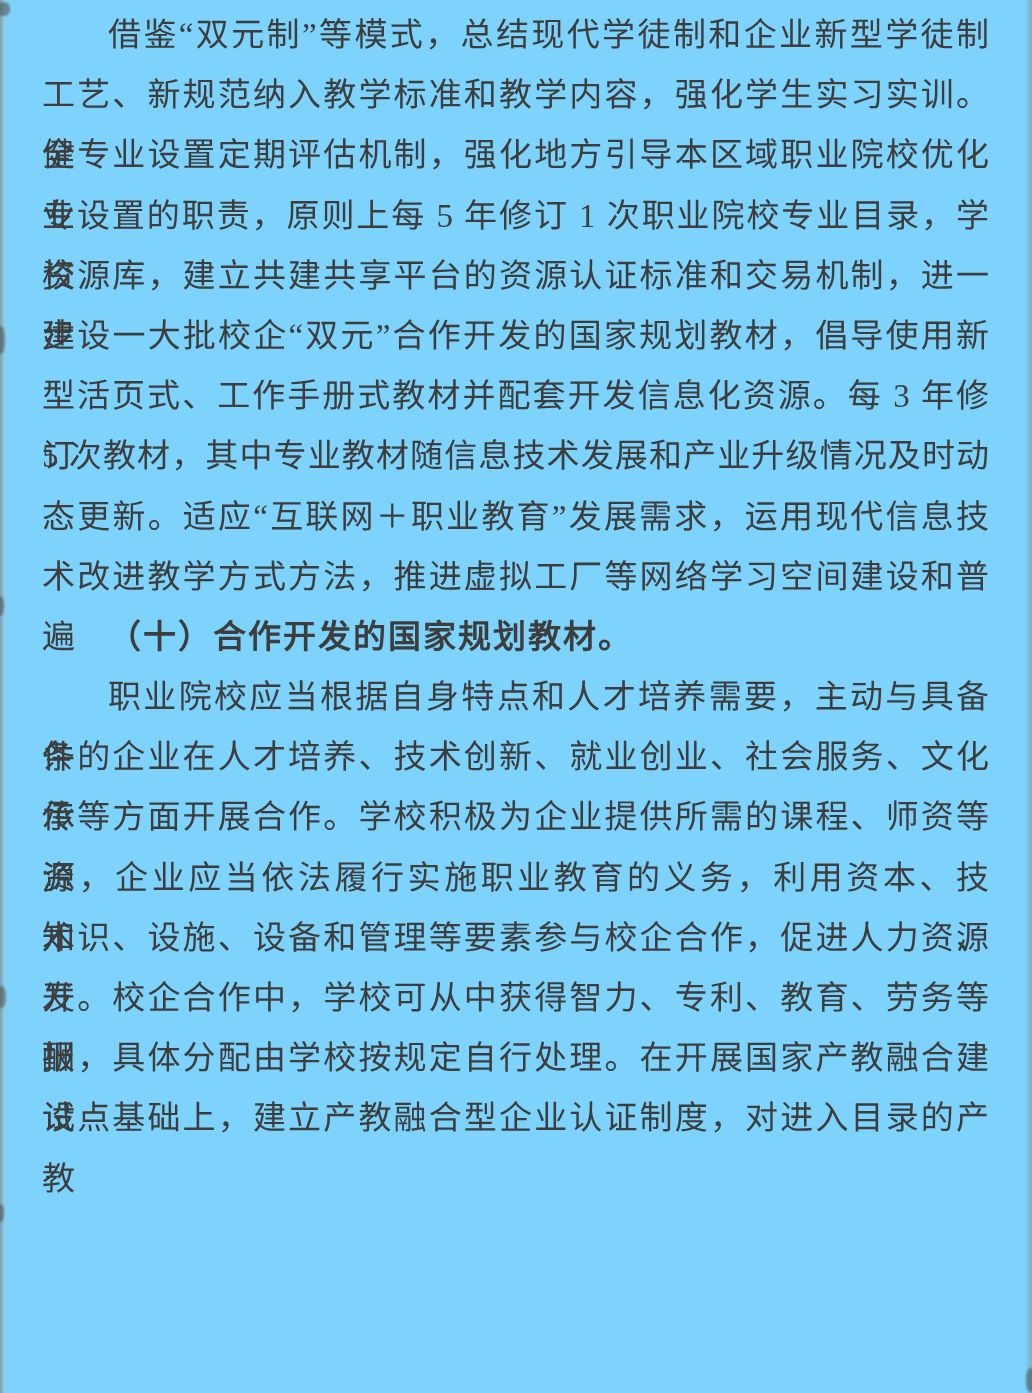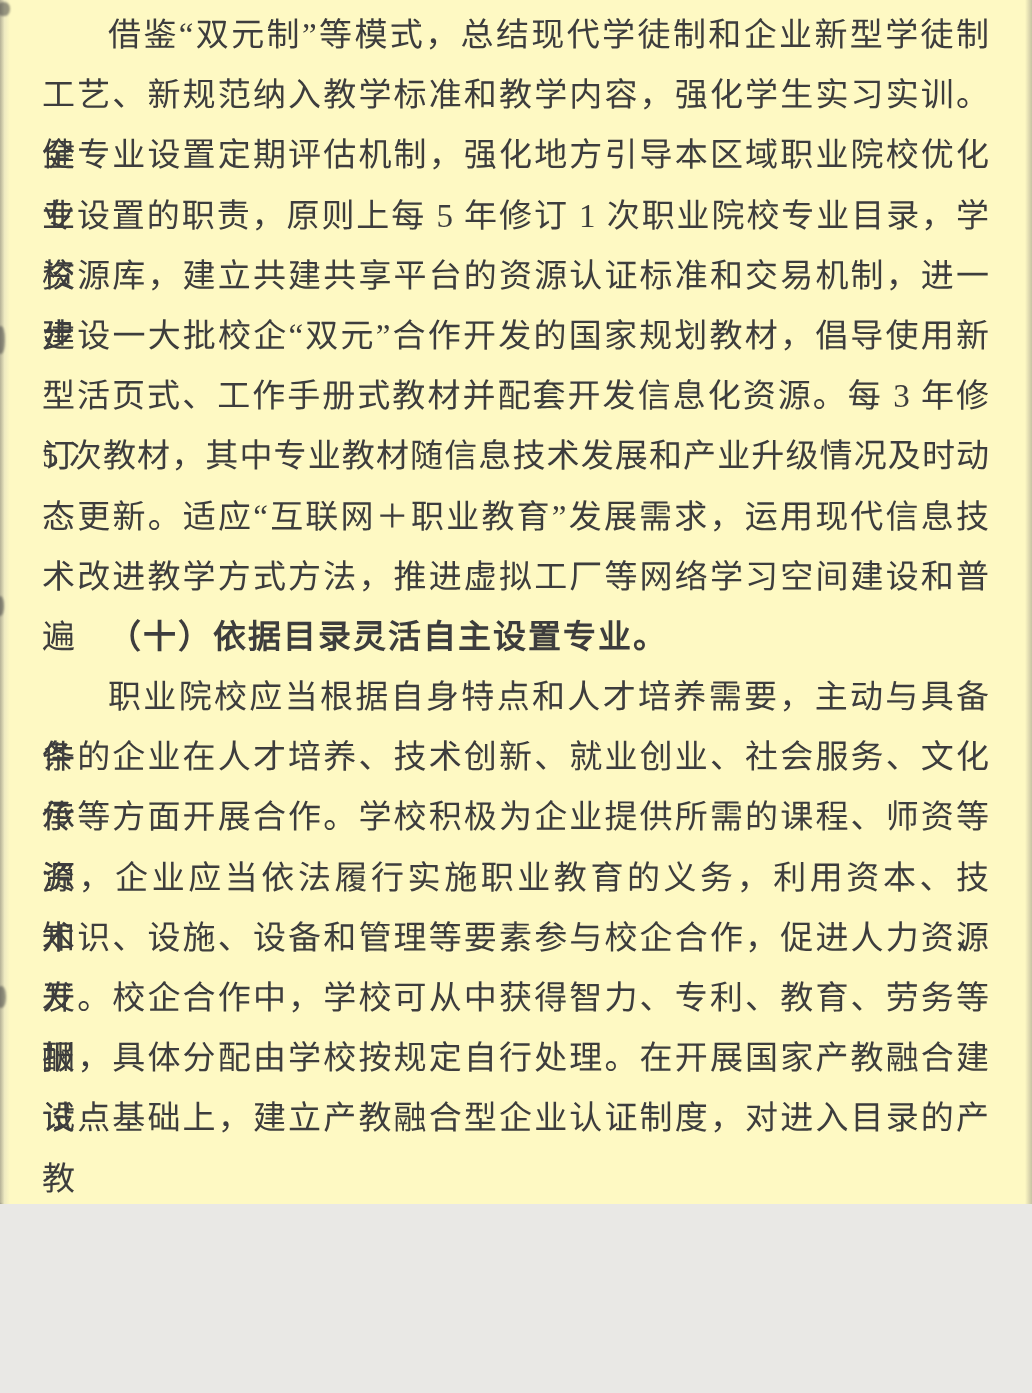--- a/index.html
+++ b/index.html
@@ -3,23 +3,23 @@
 <meta charset="utf-8">
 <style>
   html, body {
     margin: 0;
     padding: 0;
     background: #e9e8e5;
   }
   .sheet {
     position: relative;
     width: 1032px;
-    height: 1204px;
+    height: 1393px;
     margin: 0 auto;
-    background: #fef9c3;
+    background: #7dd3fc;
     overflow: hidden;
     font-family: "Liberation Serif", "DejaVu Serif", serif;
   }
   .content {
     position: absolute;
     top: 5px;
     left: 42px;
     width: 948px;
   }
   .line {
@@ -72,21 +72,21 @@
     <div class="line j indent">借鉴“双元制”等模式，总结现代学徒制和企业新型学徒制</div>
     <div class="line j">工艺、新规范纳入教学标准和教学内容，强化学生实习实训。健</div>
     <div class="line j">全专业设置定期评估机制，强化地方引导本区域职业院校优化专</div>
     <div class="line j">业设置的职责，原则上每 5 年修订 1 次职业院校专业目录，学校</div>
     <div class="line j">资源库，建立共建共享平台的资源认证标准和交易机制，进一步</div>
     <div class="line j">建设一大批校企“双元”合作开发的国家规划教材，倡导使用新</div>
     <div class="line j">型活页式、工作手册式教材并配套开发信息化资源。每 3 年修订</div>
     <div class="line j">5 次教材，其中专业教材随信息技术发展和产业升级情况及时动</div>
     <div class="line j">态更新。适应“互联网＋职业教育”发展需求，运用现代信息技</div>
     <div class="line j">术改进教学方式方法，推进虚拟工厂等网络学习空间建设和普遍</div>
-    <div class="line indent bold">（十）依据目录灵活自主设置专业。</div>
+    <div class="line indent bold">（十）合作开发的国家规划教材。</div>
     <div class="line j indent">职业院校应当根据自身特点和人才培养需要，主动与具备条</div>
     <div class="line j">件的企业在人才培养、技术创新、就业创业、社会服务、文化传</div>
     <div class="line j">承等方面开展合作。学校积极为企业提供所需的课程、师资等资</div>
     <div class="line j">源，企业应当依法履行实施职业教育的义务，利用资本、技术、</div>
     <div class="line j">知识、设施、设备和管理等要素参与校企合作，促进人力资源开</div>
     <div class="line j">发。校企合作中，学校可从中获得智力、专利、教育、劳务等报</div>
     <div class="line j">酬，具体分配由学校按规定自行处理。在开展国家产教融合建设</div>
     <div class="line j">试点基础上，建立产教融合型企业认证制度，对进入目录的产教</div>
   </div>
 

